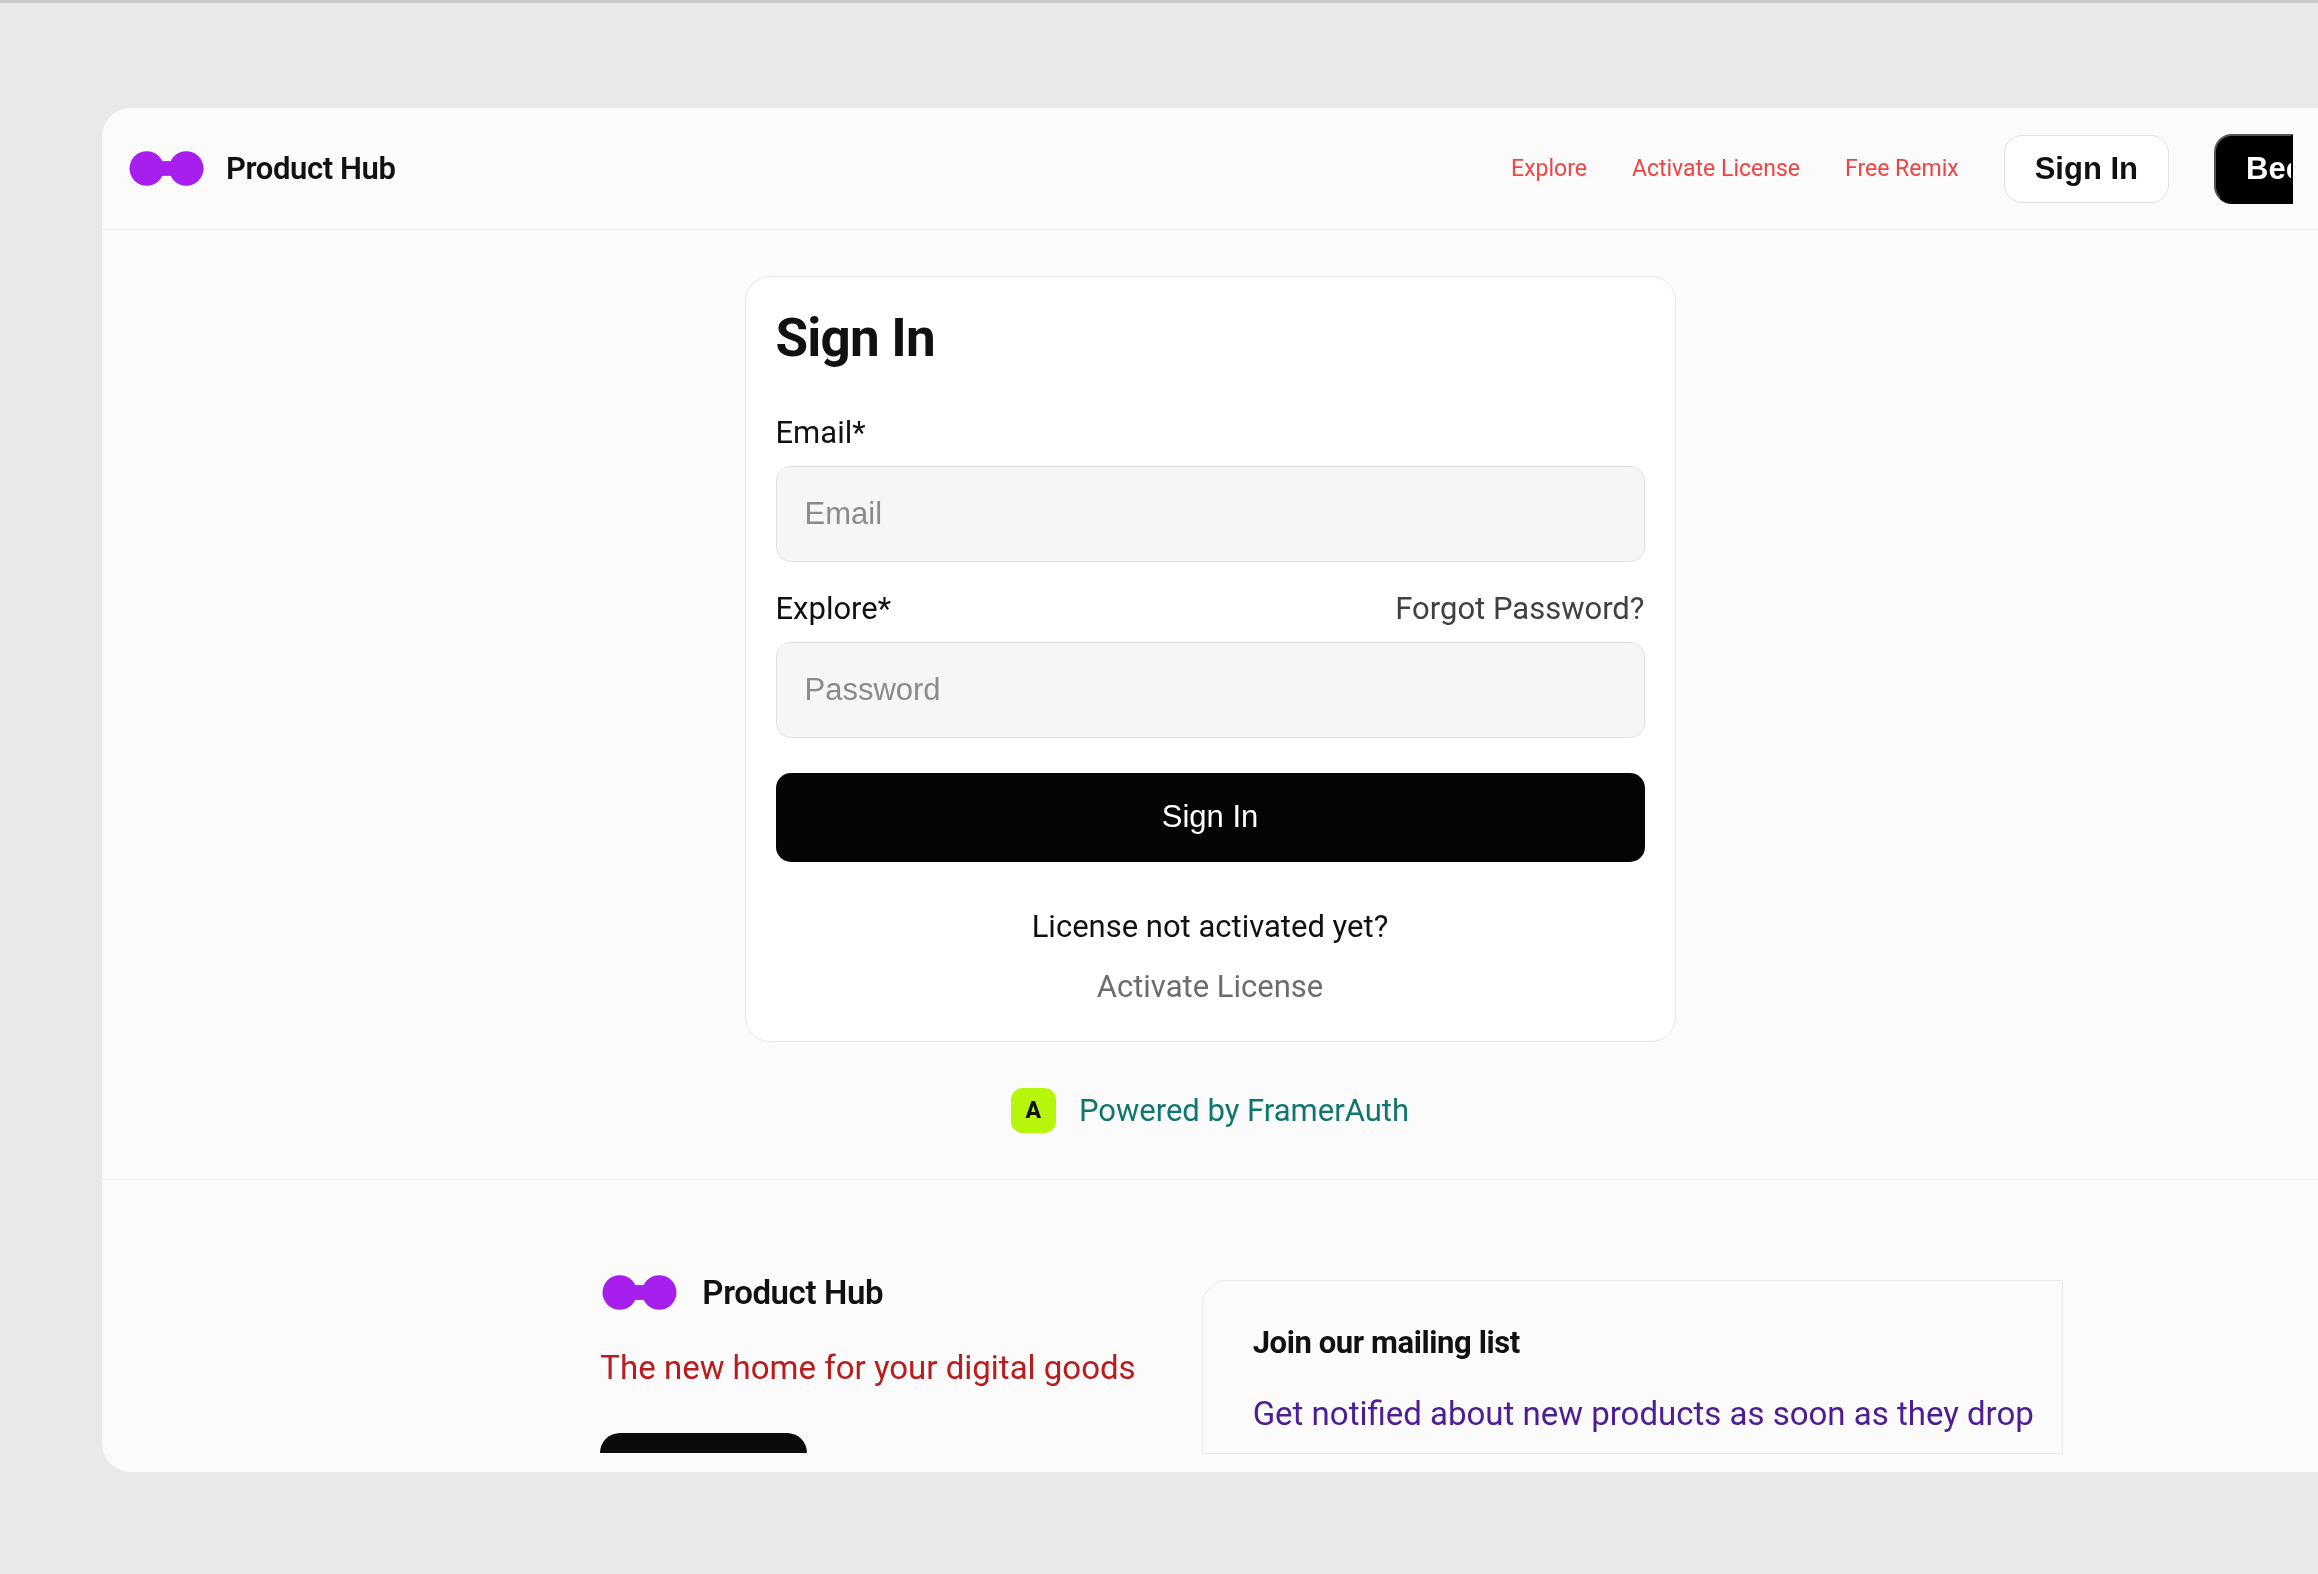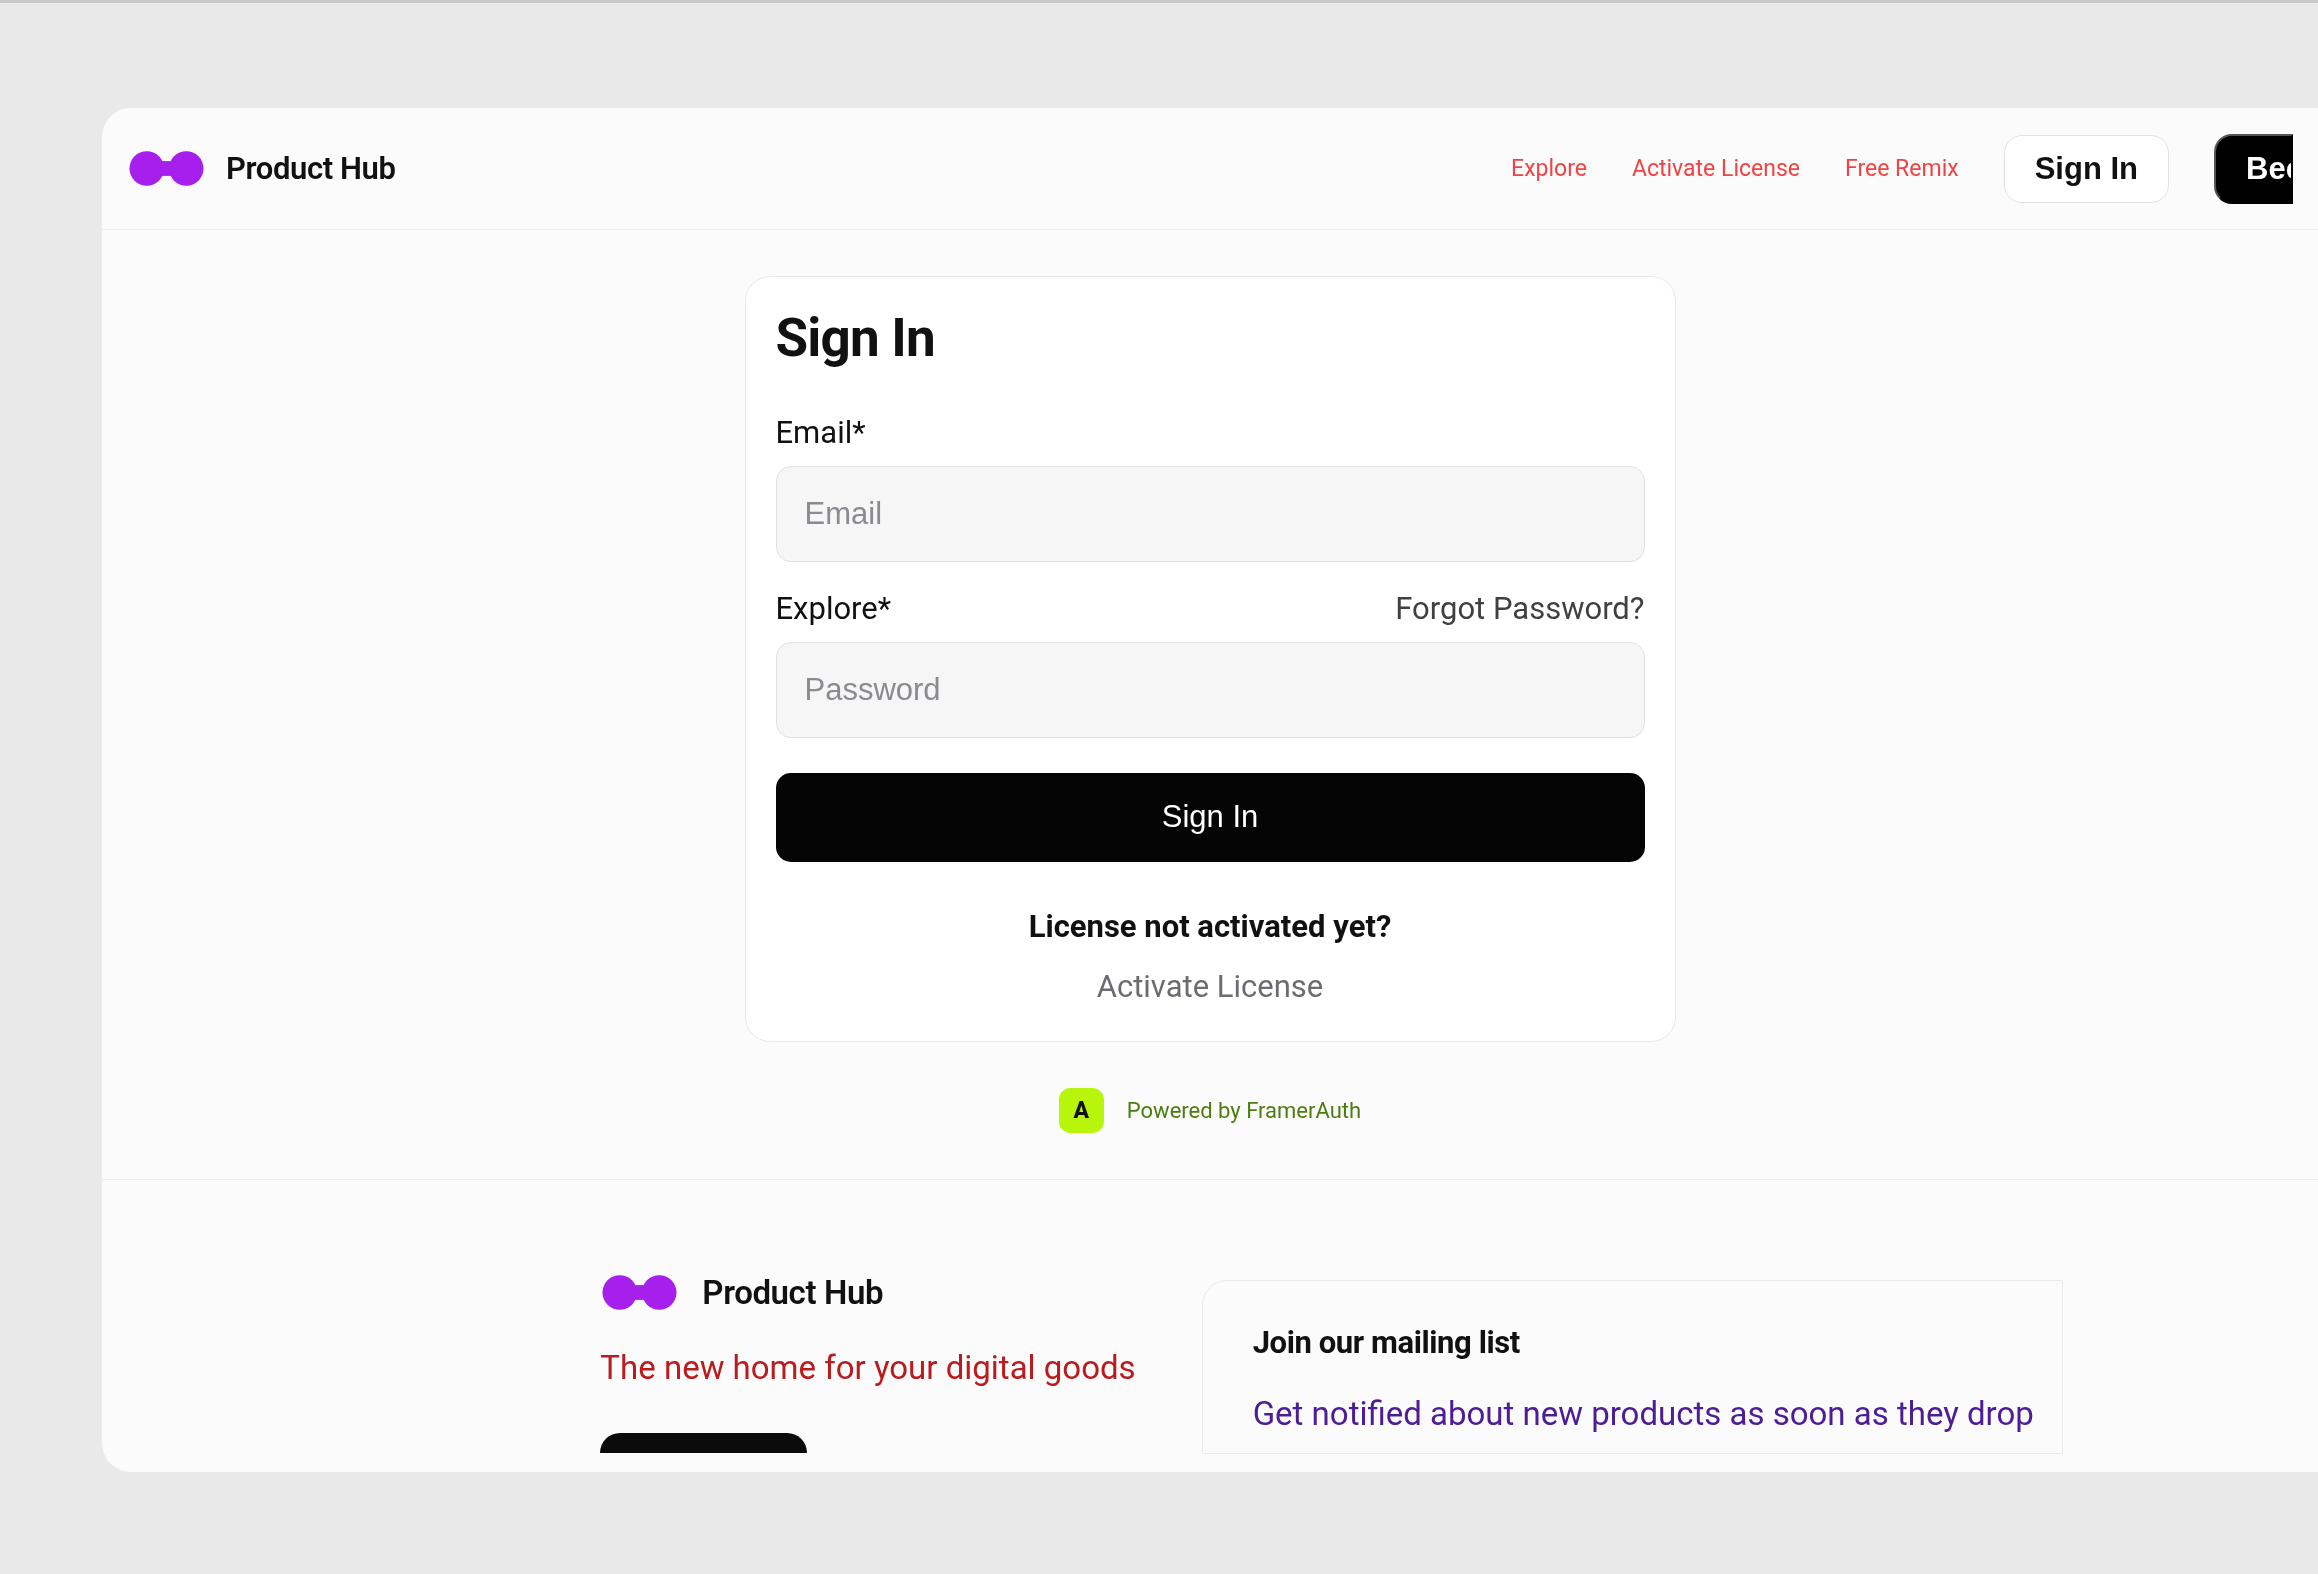--- a/index.html
+++ b/index.html
@@ -151,21 +151,21 @@
     font-weight: 500;
     cursor: pointer;
     margin-top: 6.6px;
   }
   .below {
     text-align: center;
     margin-top: 46px;
   }
   .below .q {
     font-size: 31px;
-    font-weight: 700;
+    font-weight: 400;
     margin-bottom: 23px;
   }
   .below .activate {
     font-size: 31px;
     color: #6b6b72;
     cursor: pointer;
   }
 
   .powered {
     margin-top: 46px;
@@ -179,22 +179,22 @@
     background: #b7f50b;
     border-radius: 11.6px;
     display: flex;
     align-items: center;
     justify-content: center;
     font-size: 23px;
     font-weight: 800;
     color: #111;
   }
   .powered-text {
-    font-size: 22px;
-    color: #4d7c0f;
+    font-size: 31px;
+    color: #0f766e;
   }
 
   
   .divider-full {
     margin-top: 46px;
     height: 1.7px;
     background: #ededee;
     width: 100%;
   }
   .footer-area {

